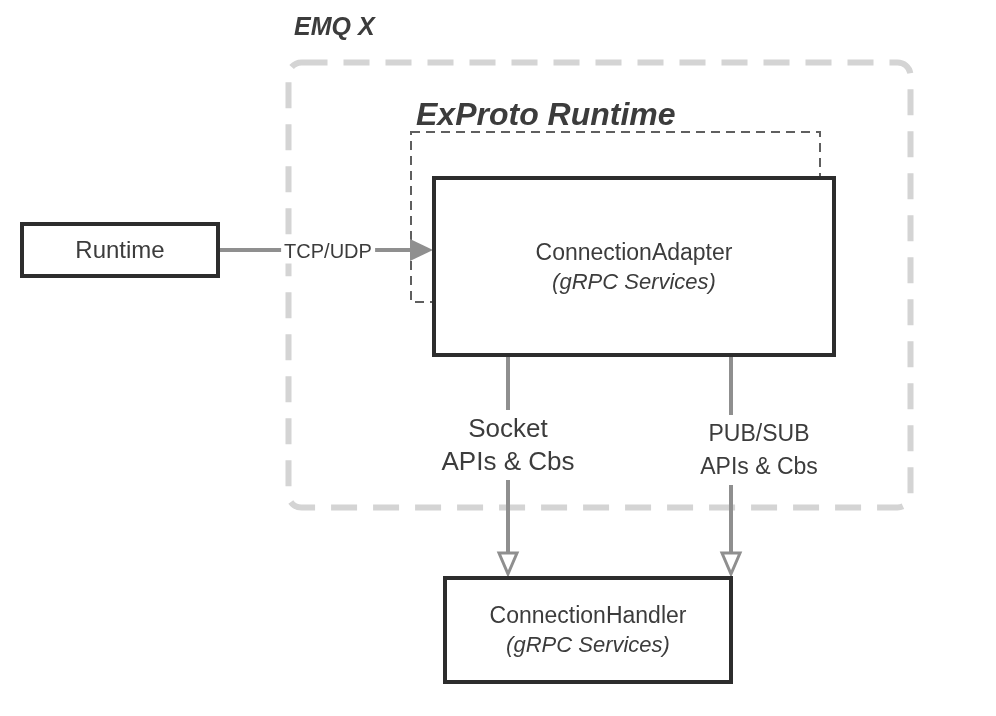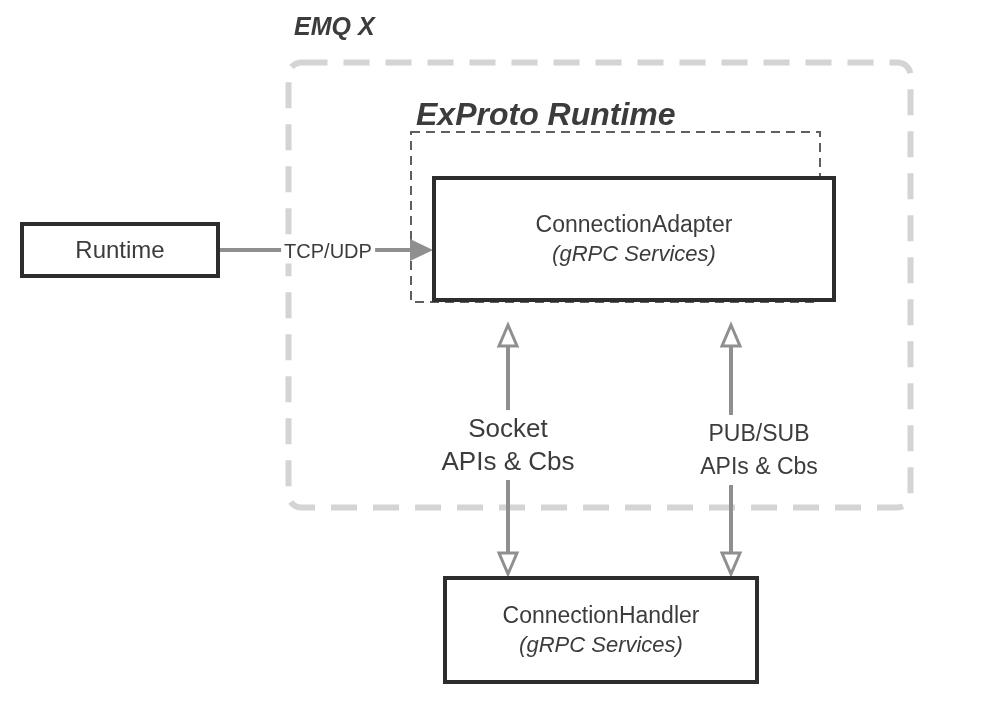--- a/index.html
+++ b/index.html
@@ -39,24 +39,24 @@
   }
   .node .title    { font-size: 23px; line-height: 30px; }
   .node .subtitle { font-size: 22px; line-height: 30px; font-style: italic; }
 
   .node-device {
     left: 20px; top: 222px; width: 200px; height: 56px;
   }
   .node-device .title { font-size: 24px; }
 
   .node-adapter {
-    left: 432px; top: 176px; width: 404px; height: 126px;
+    left: 432px; top: 176px; width: 404px; height: 181px;
   }
   .node-handler {
-    left: 443px; top: 576px; width: 316px; height: 108px;
+    left: 443px; top: 576px; width: 290px; height: 108px;
   }
 
   .group-label {
     position: absolute;
     font-style: italic;
     font-weight: bold;
     z-index: 2;
     white-space: nowrap;
   }
   .label-emqx    { left: 294px; top: 12px;  font-size: 25px; }

